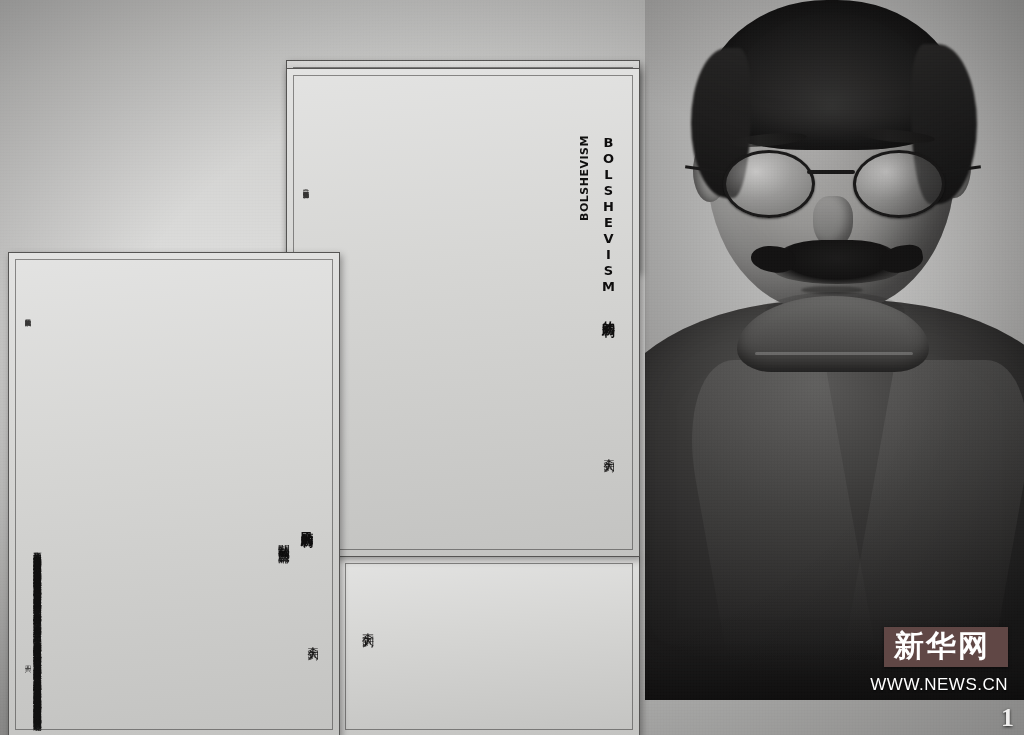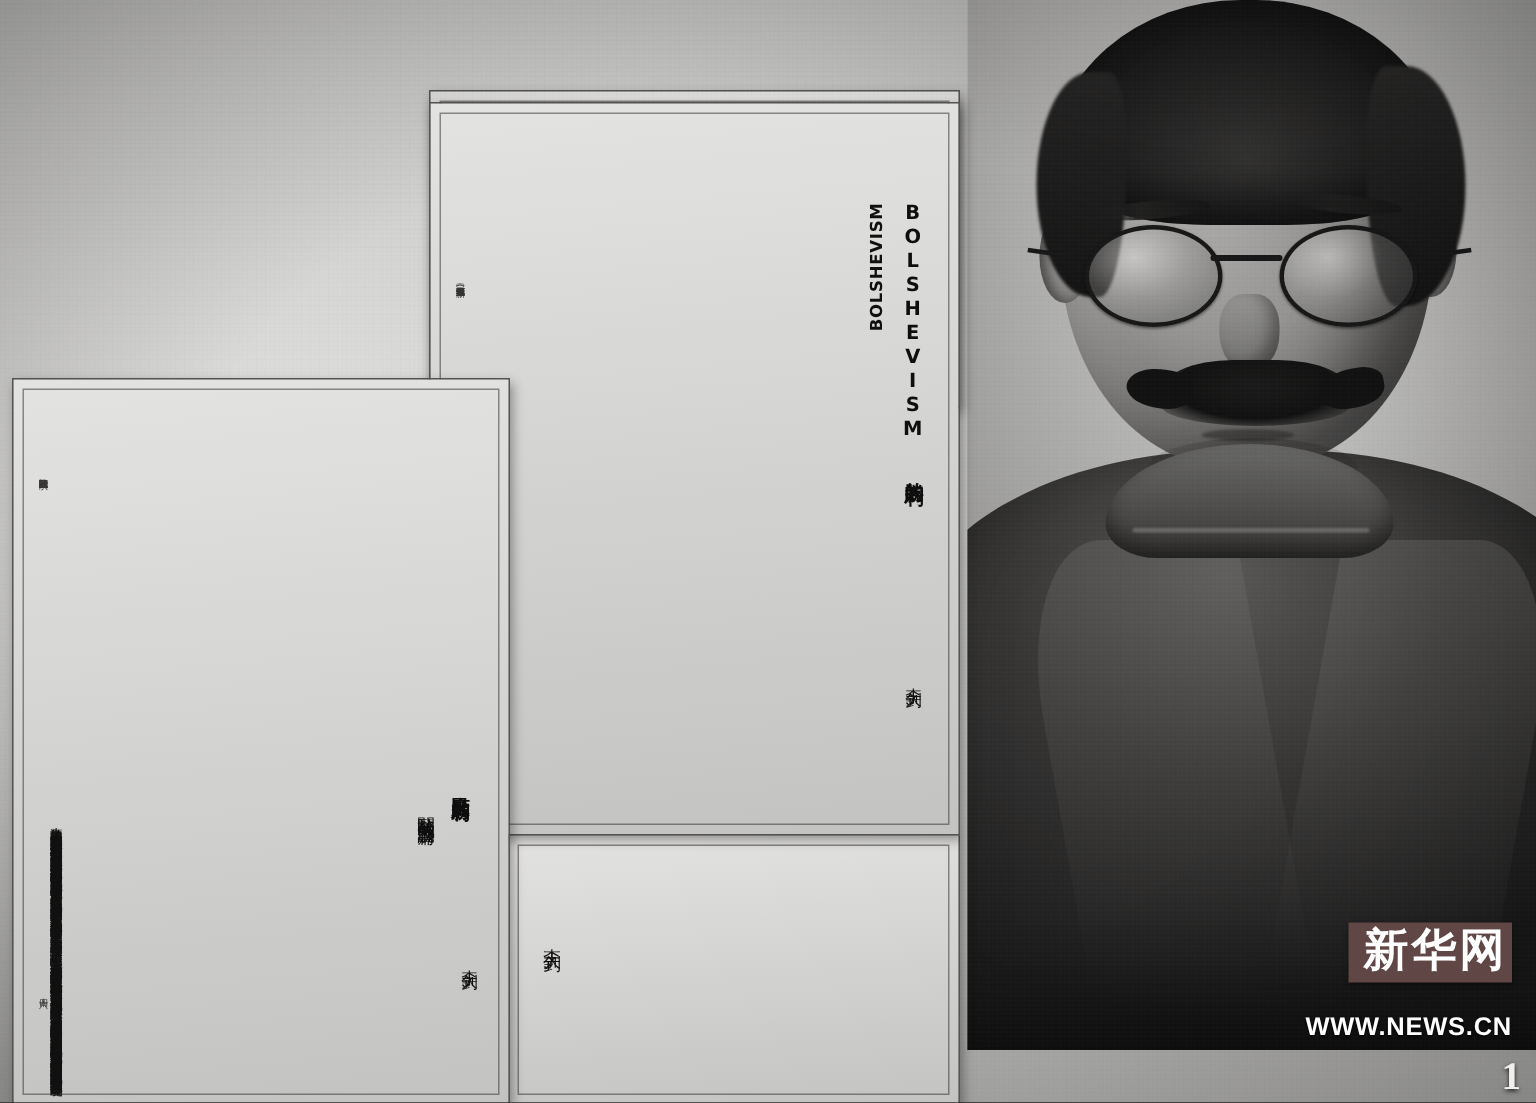--- a/index.html
+++ b/index.html
@@ -344,30 +344,30 @@
     z-index: 10;
     filter: none;
   }
   .wm-badge {
     background: #d4281e;
     color: #ffffff;
     font-family: "DejaVu Sans", sans-serif;
     font-size: 30px;
     font-weight: bold;
     letter-spacing: 2px;
-    padding: 4px 3px 6px 10px;
+    padding: 4px 18px 6px 10px;
     line-height: 1;
     box-shadow: 0 1px 3px rgba(0,0,0,0.5);
   }
   .wm-url {
-    margin-top: 20px;
+    margin-top: 8px;
     color: #ffffff;
     font-family: "Liberation Sans", sans-serif;
     font-size: 17px;
-    font-weight: bold;
+    font-weight: normal;
     letter-spacing: 0.5px;
     text-shadow: 0 1px 2px rgba(0,0,0,0.8);
   }
   .page-num {
     position: absolute;
     right: 10px;
     bottom: 2px;
     color: #f2efe8;
     font-family: "Liberation Serif", serif;
     font-size: 26px;

